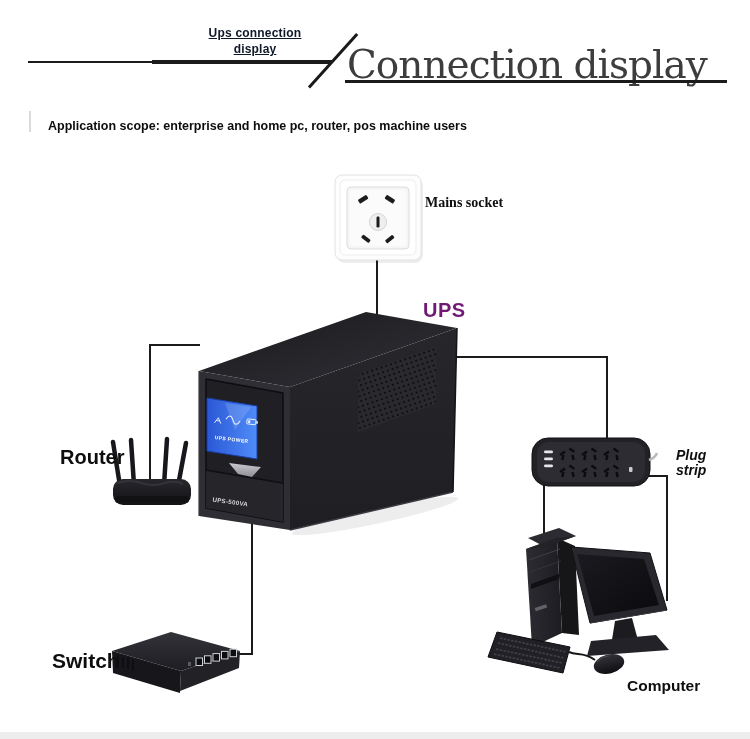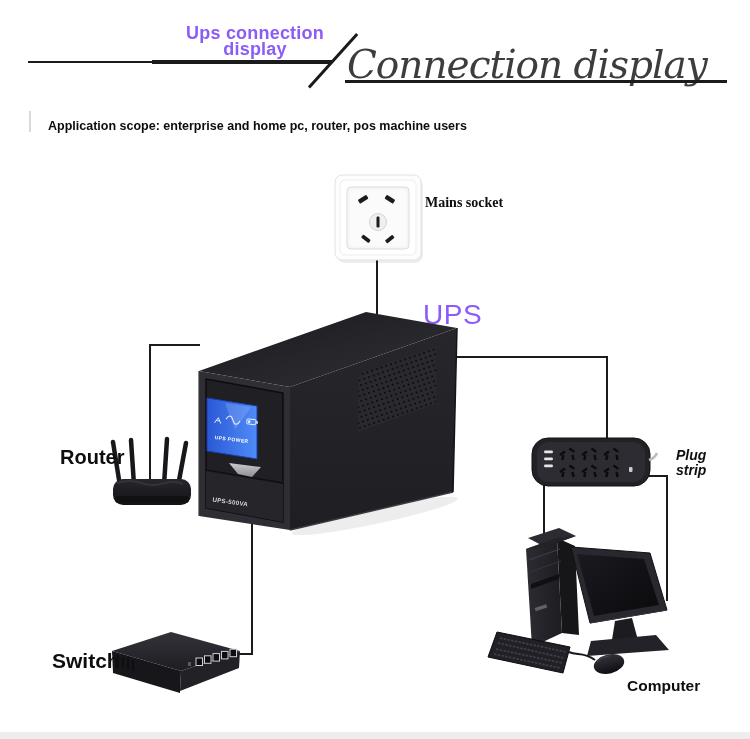--- a/index.html
+++ b/index.html
@@ -2,27 +2,27 @@
 <html><head>
 <meta charset="utf-8">
 <style>
   html,body{margin:0;padding:0;background:#fff;}
   #page{position:relative;width:750px;height:739px;background:#ffffff;overflow:hidden;
         font-family:"Liberation Sans",sans-serif;color:#111;}
   .abs{position:absolute;}
   .line{position:absolute;background:#1b1b1b;}
   .lbl{position:absolute;font-weight:bold;color:#0e0e0e;white-space:nowrap;}
   .small-title{position:absolute;left:168px;top:25px;width:174px;text-align:center;
-       font-size:18px;font-weight:bold;line-height:16px;color:#8b5cf6;letter-spacing:.2px;}
+       font-size:12px;font-weight:bold;line-height:16px;color:#0f172a;letter-spacing:.2px;text-decoration:underline;}
   .main-title{position:absolute;left:347px;top:42px;font-family:"DejaVu Serif",serif;
-       font-style:italic;font-size:39px;color:#3d3d3d;letter-spacing:-1px;white-space:nowrap;}
+       font-size:39px;color:#3d3d3d;letter-spacing:-1px;white-space:nowrap;}
   .subtitle{position:absolute;left:48px;top:119px;font-size:12.5px;font-weight:bold;color:#0d0d0d;}
   .slash{position:absolute;left:309px;top:86px;width:72px;height:3px;background:#1a1a1a;
        transform:rotate(-48deg);transform-origin:left center;}
-  .ups-label{position:absolute;left:423px;top:299px;font-size:28px;font-weight:400;color:#8b5cf6;letter-spacing:.5px;}
+  .ups-label{position:absolute;left:423px;top:299px;font-size:20px;font-weight:700;color:#701a75;letter-spacing:.5px;}
   .footer-bar{position:absolute;left:0;top:732px;width:750px;height:7px;background:#ededed;}
   svg{display:block;}
   text{font-family:"Liberation Sans",sans-serif;}
 </style>
 </head>
 <body>
 
 <div id="page">
 
   <div class="small-title">

